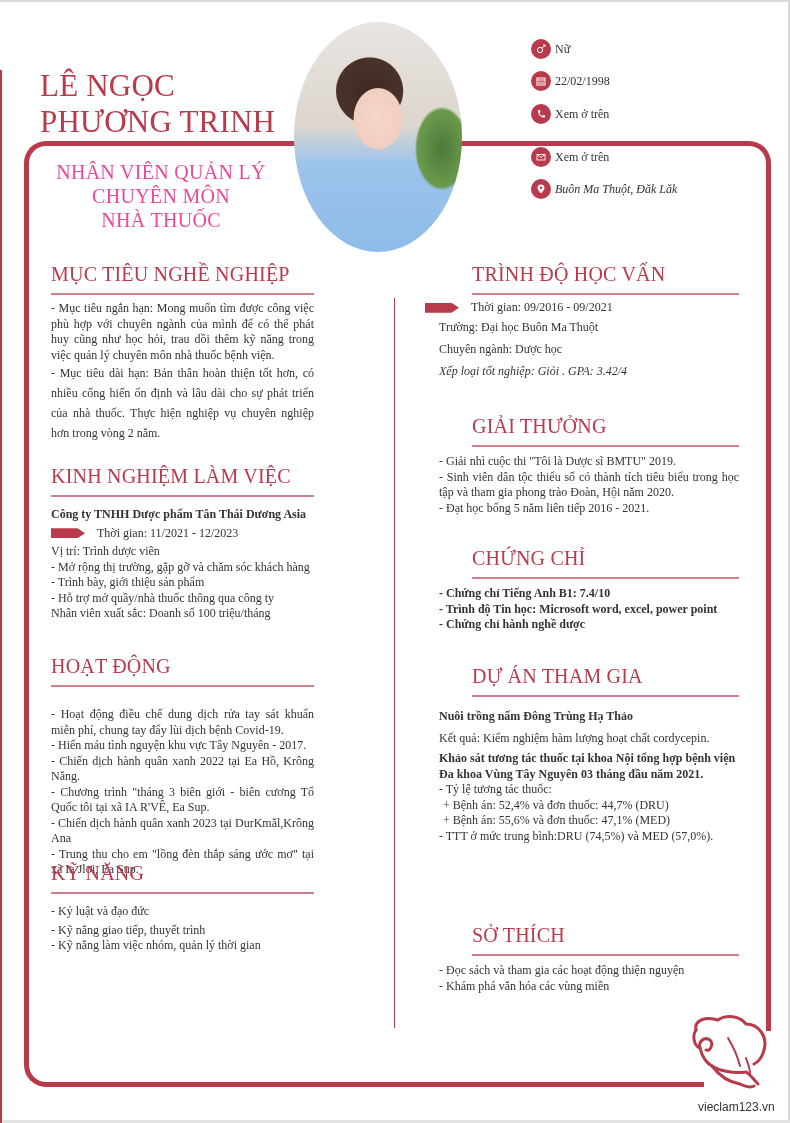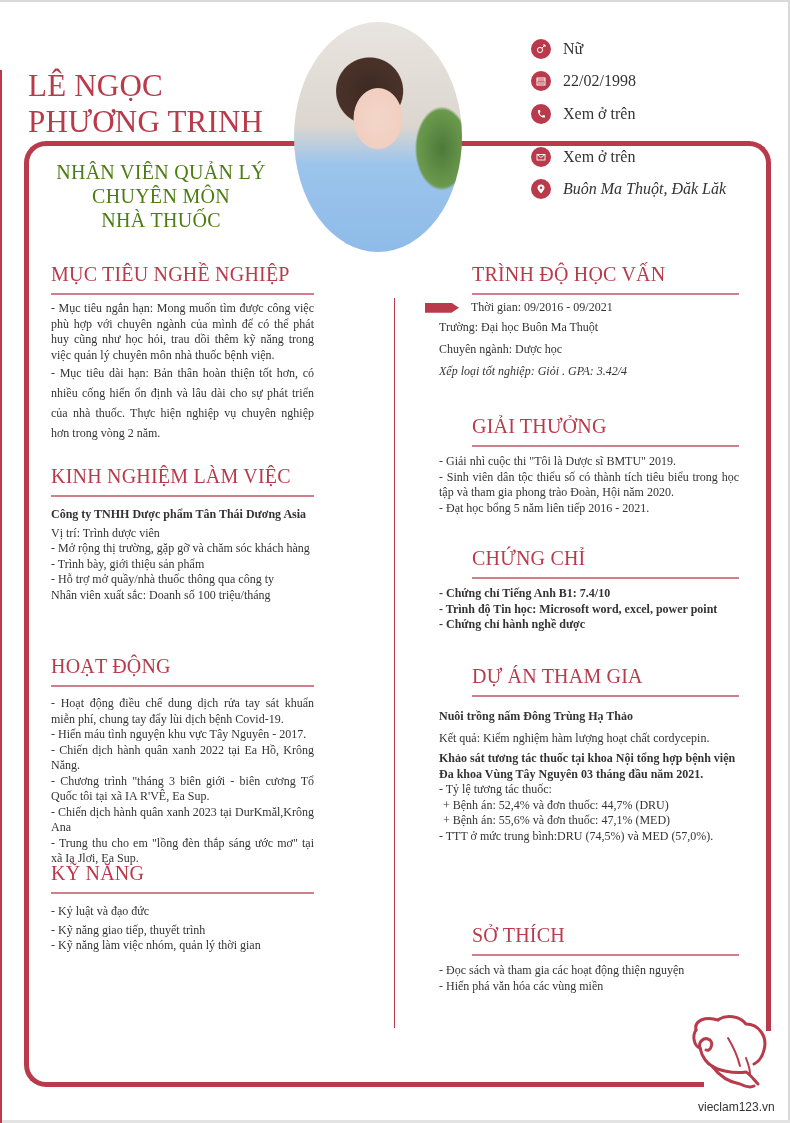--- a/index.html
+++ b/index.html
@@ -19,24 +19,24 @@
       border-right: none;
     }
     .frame-right {
       position: absolute; left: 534px; top: 141px; width: 237px; height: 890px;
       border-top: 5px solid #b93a4b; border-right: 5px solid #b93a4b;
       border-top-right-radius: 22px;
     }
 
     .col-divider { position: absolute; left: 394px; top: 298px; width: 1px; height: 730px; background: #b93a4b; }
 
-    .name-block { position: absolute; left: 28px; top: 68px; width: 240px; }
+    .name-block { position: absolute; left: 40px; top: 68px; width: 240px; }
     .name-line { font-size: 31px; line-height: 36px; color: #b93a4b; letter-spacing: 0.2px; }
     .title-block { position: absolute; left: 36px; top: 160px; width: 250px; text-align: center; }
-    .title-line { font-size: 20px; line-height: 24px; color: #4d7c0f; letter-spacing: 0.3px; }
+    .title-line { font-size: 20px; line-height: 24px; color: #ec4899; letter-spacing: 0.3px; }
 
     .photo {
       position: absolute; left: 294px; top: 22px; width: 170px; height: 230px;
     }
     .photo-circle {
       position: absolute; left: 0; top: 0; width: 168px; height: 230px; border-radius: 50%;
       overflow: hidden;
       background:
         radial-gradient(ellipse 40px 50px at 50% 42%, #f3d6c9 0%, #f1cfc0 60%, transparent 62%),
         radial-gradient(ellipse 55px 55px at 45% 30%, #3d2a24 0%, #4a3229 60%, transparent 62%),
@@ -44,21 +44,21 @@
         linear-gradient(180deg, #e8e4df 0%, #dcd6cf 45%, #9cc4ec 62%, #8ebbe8 100%);
     }
 
     .contact-list { position: absolute; left: 531px; top: 38px; width: 240px; }
     .contact-item { position: absolute; left: 0; height: 22px; display: flex; align-items: center; }
     .contact-icon {
       width: 20px; height: 20px; border-radius: 50%; background: #b93a4b; display: flex;
       align-items: center; justify-content: center; flex-shrink: 0;
     }
     .contact-icon svg { width: 12px; height: 12px; }
-    .contact-text { margin-left: 12px; font-size: 16px; color: #333; }
+    .contact-text { margin-left: 4px; font-size: 12px; color: #333; }
 
     .section { position: absolute; }
     .section-title { font-size: 20px; color: #b93a4b; line-height: 24px; letter-spacing: 0.2px; }
     .section-rule { height: 2px; background: #cf7f8a; margin-top: 7px; }
     .section-body { font-size: 12px; line-height: 15.5px; color: #333; }
     .justify { text-align: justify; }
 
     .left-col { left: 51px; width: 263px; }
     .right-col { left: 439px; width: 300px; }
     .left-col .section-rule { width: 263px; }
@@ -158,32 +158,36 @@
     <div>- Mục tiêu ngắn hạn: Mong muốn tìm được công việc phù hợp với chuyên ngành của mình để có thể phát huy cũng như học hỏi, trau dồi thêm kỹ năng trong việc quản lý chuyên môn nhà thuốc bệnh viện.</div>
     <div style="line-height:20px;">- Mục tiêu dài hạn: Bản thân hoàn thiện tốt hơn, có nhiều cống hiến ổn định và lâu dài cho sự phát triển của nhà thuốc. Thực hiện nghiệp vụ chuyên nghiệp hơn trong vòng 2 năm.</div>
   </div>
 </div>
 
 <div class="section left-col" style="top:464px;">
   <div class="section-title">KINH NGHIỆM LÀM VIỆC</div>
   <div class="section-rule"></div>
   <div class="section-body" style="margin-top:10px;">
     <div class="bold-line">Công ty TNHH Dược phẩm Tân Thái Dương Asia</div>
+    <div class="time-row" style="margin-top:3px;">
+      <span class="arrow"></span>
+      <span>Thời gian: 11/2021 - 12/2023</span>
+    </div>
     <div style="margin-top:3px;">Vị trí: Trình dược viên</div>
     <div>- Mở rộng thị trường, gặp gỡ và chăm sóc khách hàng</div>
     <div>- Trình bày, giới thiệu sản phẩm</div>
     <div>- Hỗ trợ mở quầy/nhà thuốc thông qua công ty</div>
     <div>Nhân viên xuất sắc: Doanh số 100 triệu/tháng</div>
   </div>
 </div>
 
 <div class="section left-col" style="top:654px;">
   <div class="section-title">HOẠT ĐỘNG</div>
   <div class="section-rule"></div>
-  <div class="section-body justify" style="margin-top:9px;">
+  <div class="section-body justify" style="margin-top:20px;">
     <div>- Hoạt động điều chế dung dịch rửa tay sát khuẩn miễn phí, chung tay đẩy lùi dịch bệnh Covid-19.</div>
     <div>- Hiến máu tình nguyện khu vực Tây Nguyên - 2017.</div>
     <div>- Chiến dịch hành quân xanh 2022 tại Ea Hồ, Krông Năng.</div>
     <div>- Chương trình "tháng 3 biên giới - biên cương Tổ Quốc tôi tại xã IA R'VÊ, Ea Sup.</div>
     <div>- Chiến dịch hành quân xanh 2023 tại DurKmăl,Krông Ana</div>
     <div>- Trung thu cho em "lồng đèn thắp sáng ước mơ" tại xã Ia Jlơi, Ea Sup.</div>
   </div>
 </div>
 
 <div class="section left-col" style="top:861px;">
@@ -242,21 +246,21 @@
     <div style="padding-left:4px;">  + Bệnh án: 55,6% và đơn thuốc: 47,1% (MED)</div>
     <div>- TTT ở mức trung bình:DRU (74,5%) và MED (57,0%).</div>
   </div>
 </div>
 
 <div class="section right-col" style="top:923px;">
   <div class="section-title">SỞ THÍCH</div>
   <div class="section-rule"></div>
   <div class="section-body" style="margin-top:7px;">
     <div>- Đọc sách và tham gia các hoạt động thiện nguyện</div>
-    <div>- Hiến phá văn hóa các vùng miền</div>
+    <div>- Khám phá văn hóa các vùng miền</div>
   </div>
 </div>
 
 <svg class="chef-hat" viewBox="0 0 82 78">
   <path d="M8 18 C6 8 18 4 30 8 C38 2 52 4 58 12 C70 12 80 24 76 38 C74 46 70 50 66 52" fill="none" stroke="#b93a4b" stroke-width="3" stroke-linecap="round"></path>
   <path d="M8 18 C4 24 6 34 12 36 C10 30 16 24 22 28 C26 32 22 40 18 38" fill="none" stroke="#b93a4b" stroke-width="3" stroke-linecap="round"></path>
   <path d="M12 36 C14 46 20 52 24 54 C30 58 44 62 58 60 C62 62 66 68 70 72" fill="none" stroke="#b93a4b" stroke-width="3" stroke-linecap="round"></path>
   <path d="M24 54 C30 62 40 70 52 72 C56 74 62 76 66 74" fill="none" stroke="#b93a4b" stroke-width="3" stroke-linecap="round"></path>
   <path d="M40 26 C46 36 50 46 52 54 M58 46 C60 52 62 56 62 62" fill="none" stroke="#b93a4b" stroke-width="2" stroke-linecap="round"></path>
 </svg>

